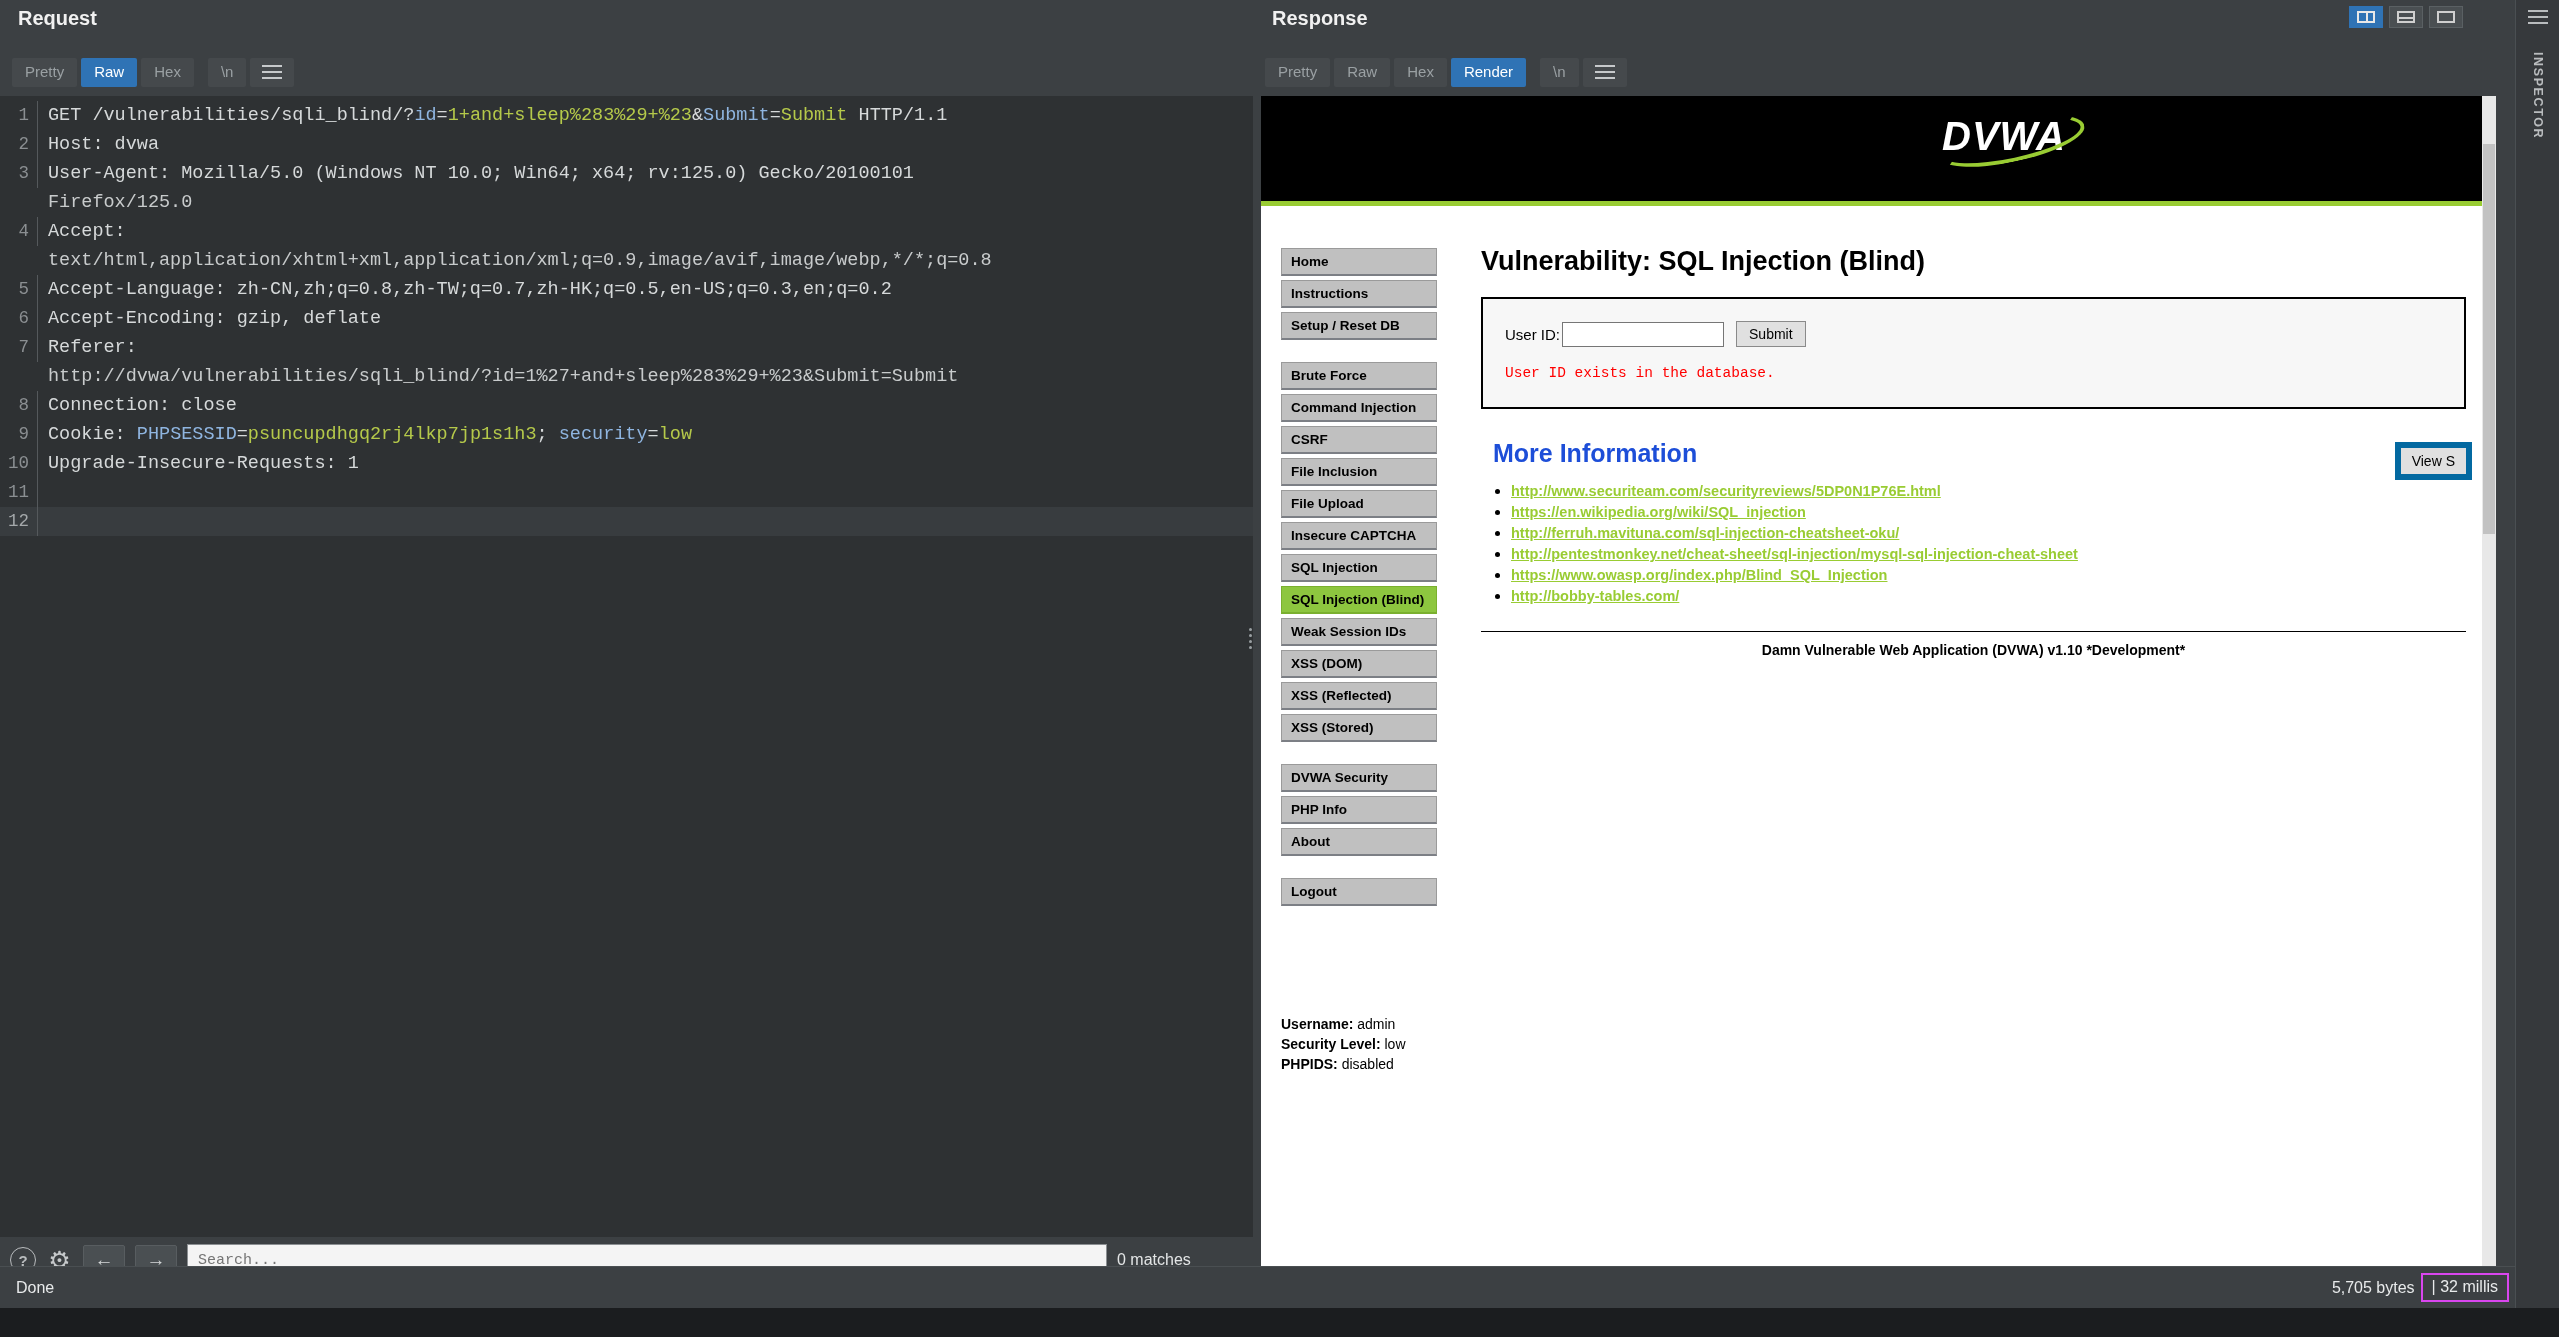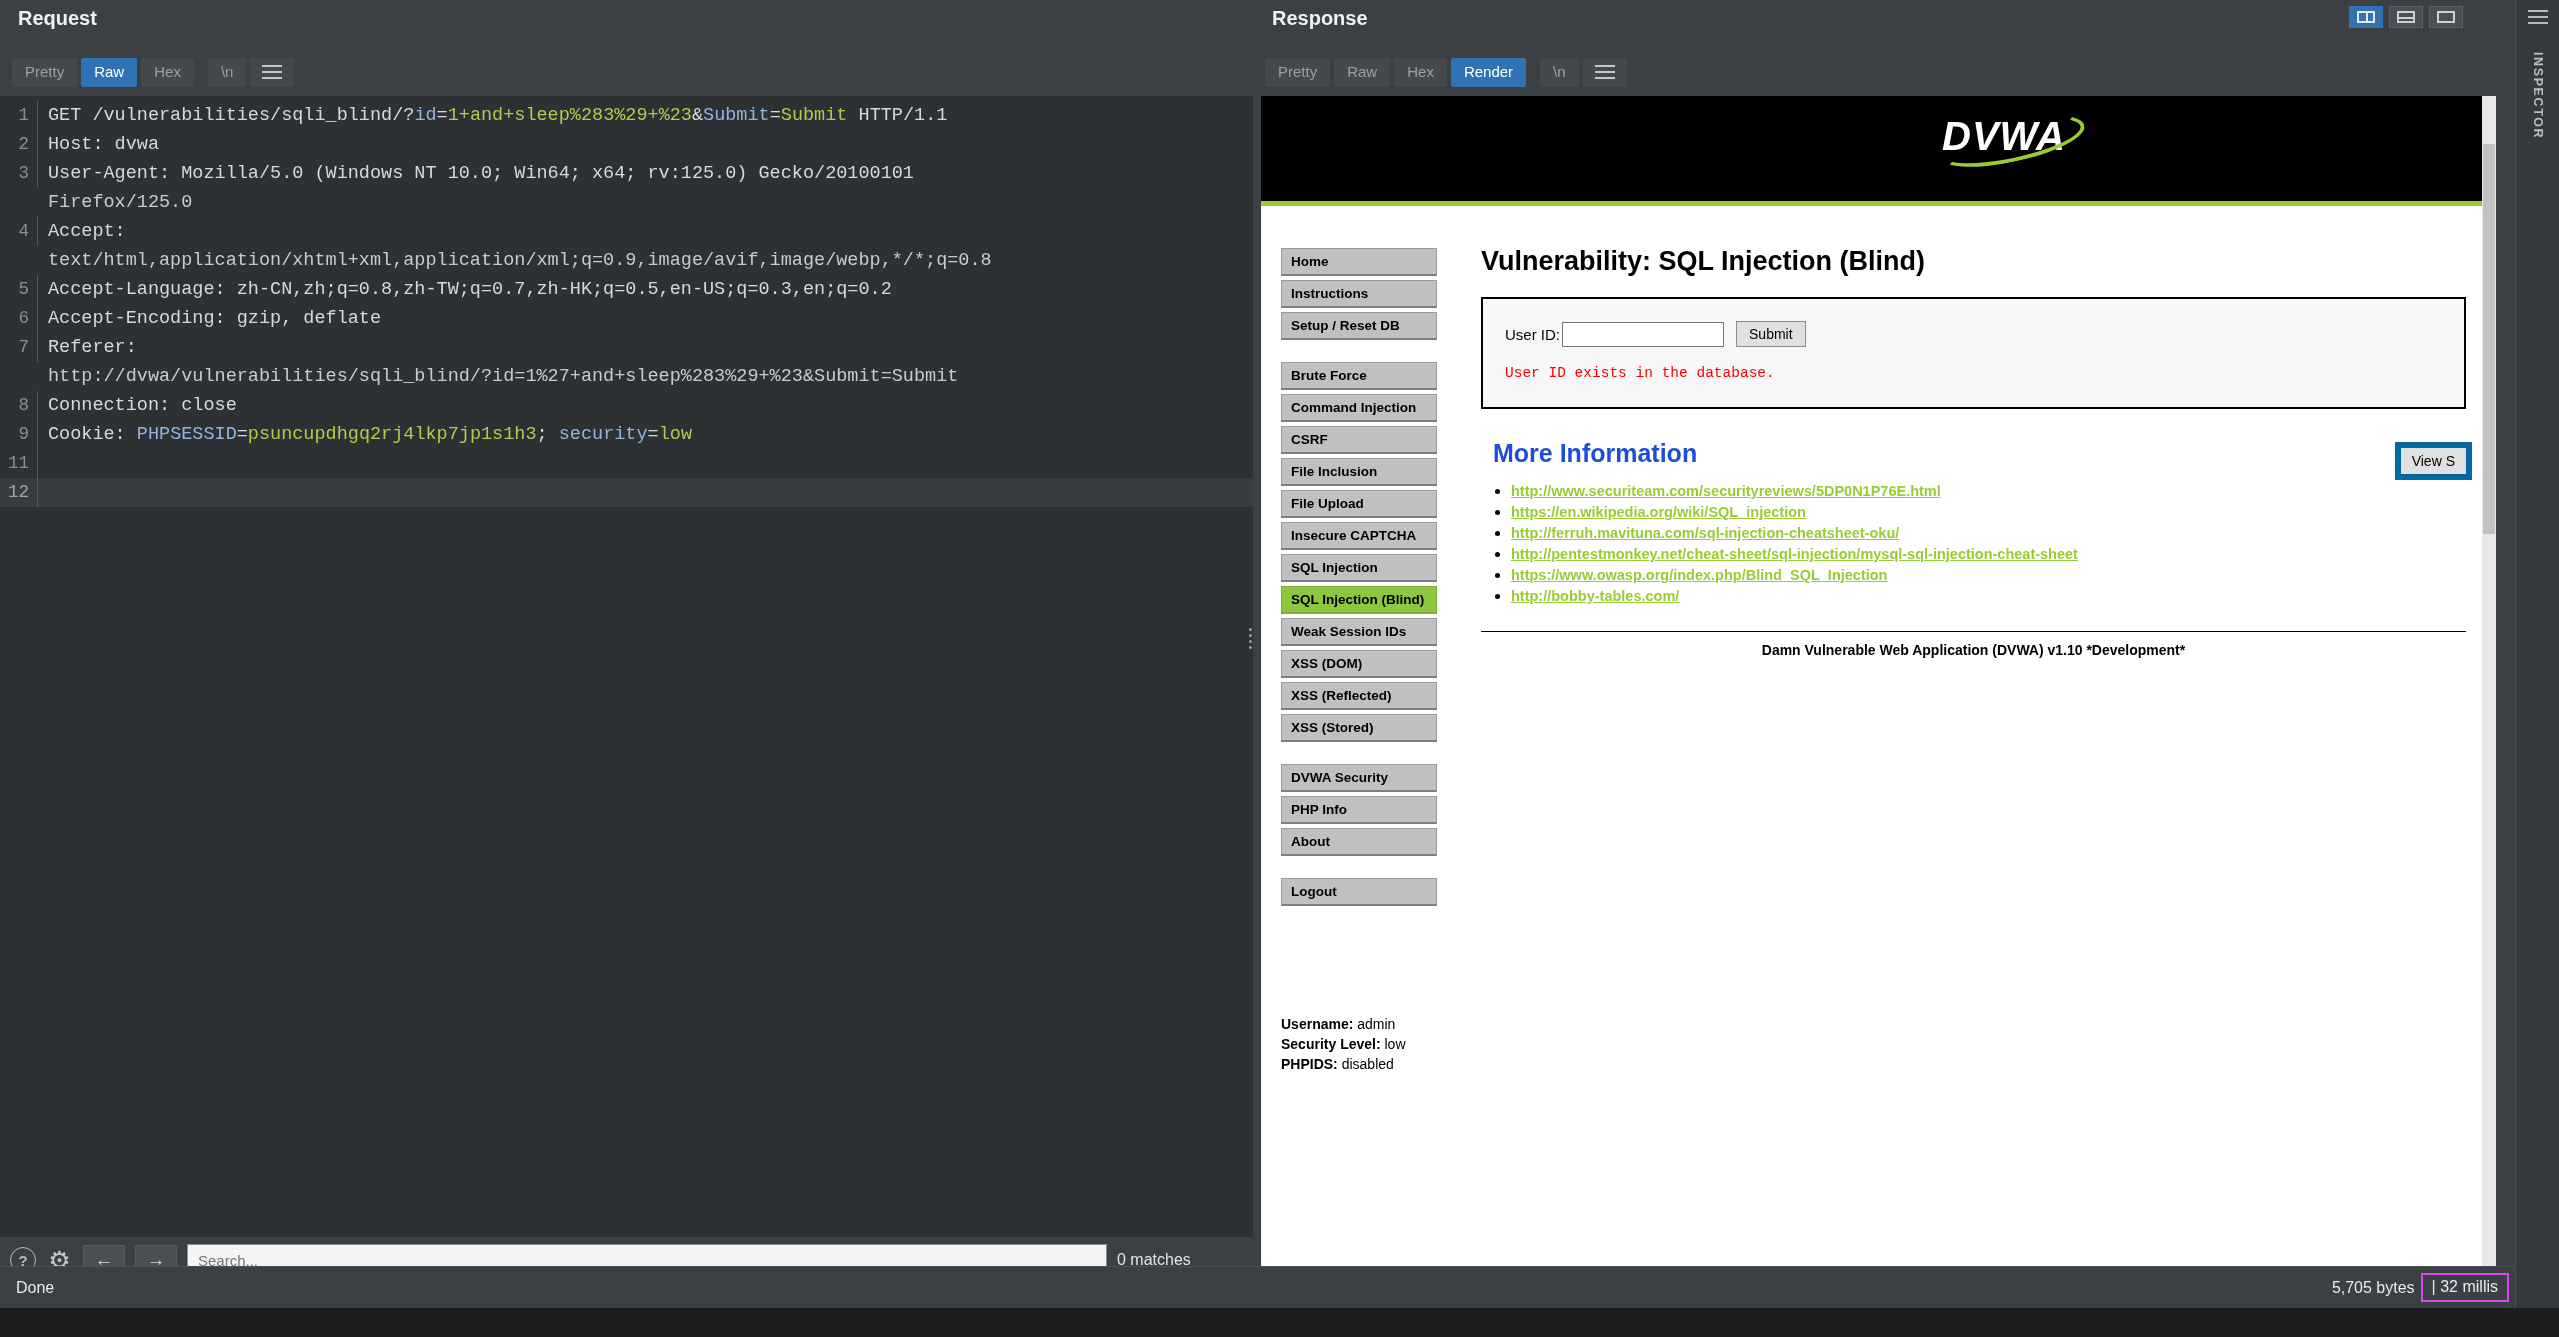--- a/index.html
+++ b/index.html
@@ -145,21 +145,21 @@
   }
   .arrow-btn {
     width: 42px; height: 30px; background: #4a4f52; border: 1px solid #585d60;
     color: #d6d9da; font-size: 19px; display:flex; align-items:center; justify-content:center;
     border-radius: 2px;
   }
   #search-input {
     flex: 0 0 920px; height: 32px;
     background: #f4f4f4; border: 1px solid #8b8f92;
     font-size: 15px; color: #14532d; padding: 8px 10px;
-    font-family: Liberation Sans, sans-serif;
+    font-family: Liberation Mono, monospace;
   }
   #matches-label { color: #e3e5e6; font-size: 16px; white-space: nowrap; }
   #res-render {
     position: absolute; left: 1261px; top: 96px;
     width: 1235px; height: 1187px;
     background: #ffffff;
     overflow: hidden;
   }
   
   .dvwa-top {
@@ -332,20 +332,21 @@
         <div class="code-line"><span class="gutter">3</span><span class="code-text"><span>User-Agent: Mozilla/5.0 (Windows NT 10.0; Win64; x64; rv:125.0) Gecko/20100101</span></span></div>
         <div class="code-line"><span class="gutter"></span><span class="code-text wrap-cont"><span>Firefox/125.0</span></span></div>
         <div class="code-line"><span class="gutter">4</span><span class="code-text"><span>Accept:</span></span></div>
         <div class="code-line"><span class="gutter"></span><span class="code-text wrap-cont"><span>text/html,application/xhtml+xml,application/xml;q=0.9,image/avif,image/webp,*/*;q=0.8</span></span></div>
         <div class="code-line"><span class="gutter">5</span><span class="code-text"><span>Accept-Language: zh-CN,zh;q=0.8,zh-TW;q=0.7,zh-HK;q=0.5,en-US;q=0.3,en;q=0.2</span></span></div>
         <div class="code-line"><span class="gutter">6</span><span class="code-text"><span>Accept-Encoding: gzip, deflate</span></span></div>
         <div class="code-line"><span class="gutter">7</span><span class="code-text"><span>Referer:</span></span></div>
         <div class="code-line"><span class="gutter"></span><span class="code-text wrap-cont"><span>http://dvwa/vulnerabilities/sqli_blind/?id=1%27+and+sleep%283%29+%23&amp;Submit=Submit</span></span></div>
         <div class="code-line"><span class="gutter">8</span><span class="code-text"><span>Connection: close</span></span></div>
         <div class="code-line"><span class="gutter">9</span><span class="code-text"><span>Cookie: </span><span class="hl-blue">PHPSESSID</span><span>=</span><span class="hl-green">psuncupdhgq2rj4lkp7jp1s1h3</span><span>; </span><span class="hl-blue">security</span><span>=</span><span class="hl-green">low</span></span></div>
+        <div class="code-line"><span class="gutter">10</span><span class="code-text"><span>Upgrade-Insecure-Requests: 1</span></span></div>
         <div class="code-line"><span class="gutter">11</span><span class="code-text"><span></span></span></div>
         <div class="code-line cur-line"><span class="gutter">12</span><span class="code-text"><span></span></span></div>
       </div>
   </div>
 
   <div class="drag-dots">
       <i></i>
       <i></i>
       <i></i>
       <i></i>

